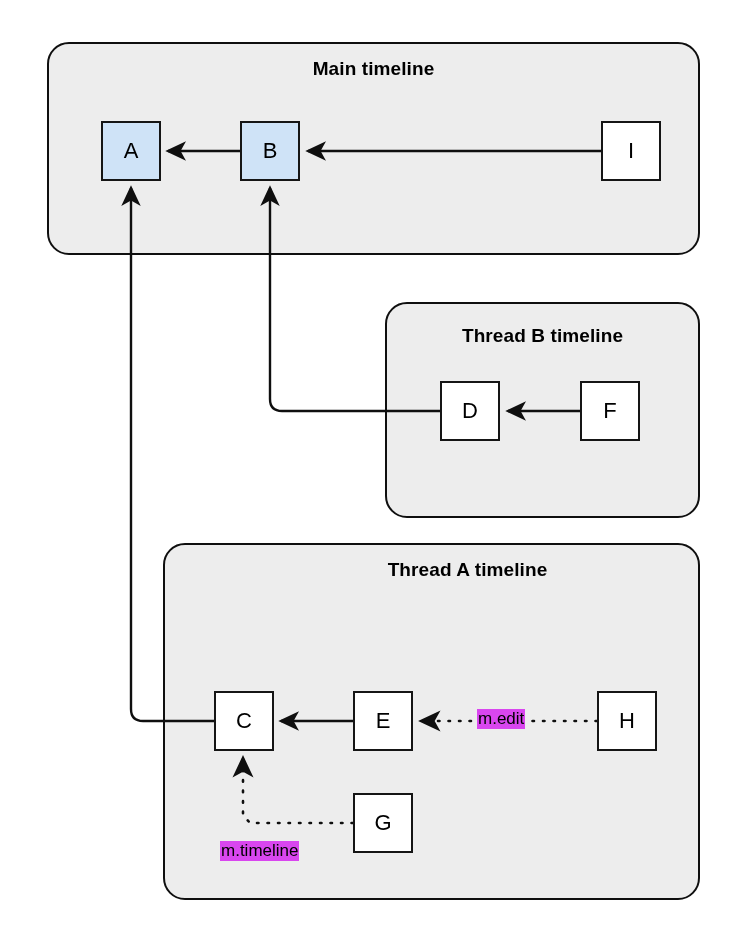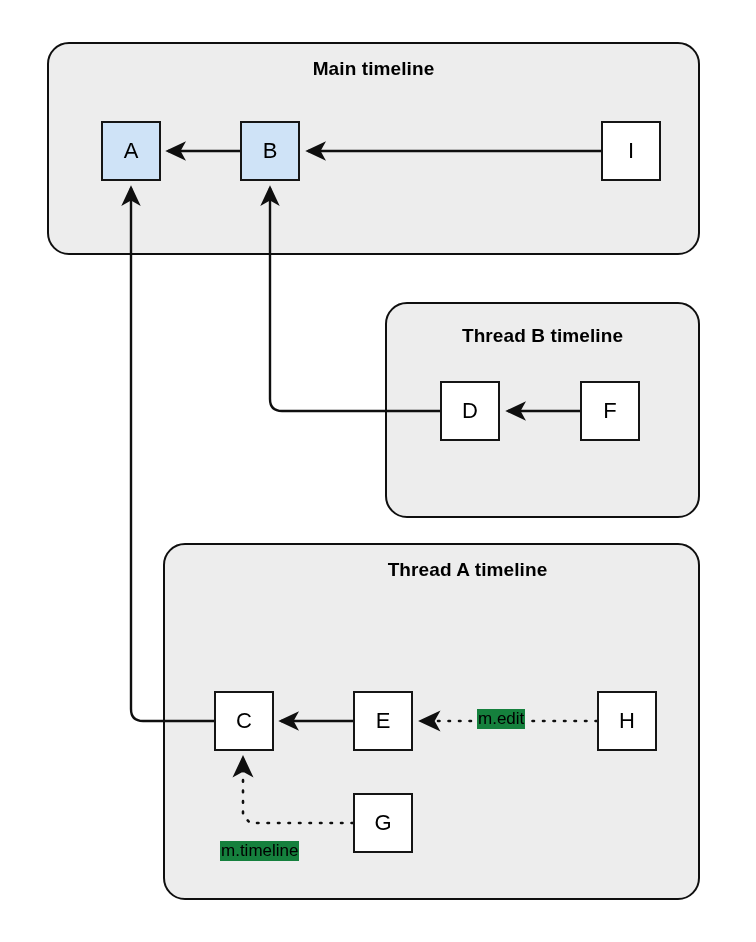--- a/index.html
+++ b/index.html
@@ -59,21 +59,21 @@
     font-family: "Liberation Sans", sans-serif;
     z-index: 5;
   }
   .node.highlight {
     background: #cfe3f7;
   }
   .edge-label {
     position: absolute;
     font-size: 17px;
     color: #000000;
-    background: #15803d;
+    background: #d946ef;
     font-family: "Liberation Sans", sans-serif;
     white-space: nowrap;
     padding: 0 1px;
     z-index: 6;
   }
 </style>
 </head>
 <body>
 
 <div id="diagram-root">

